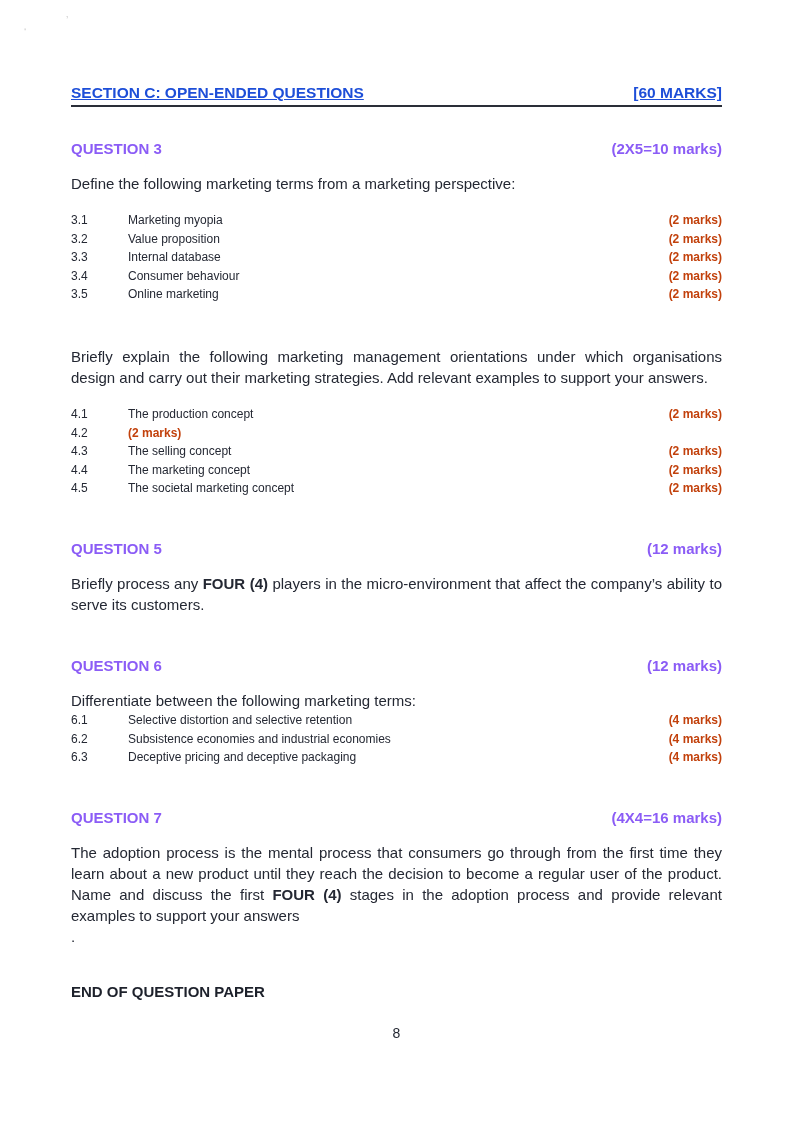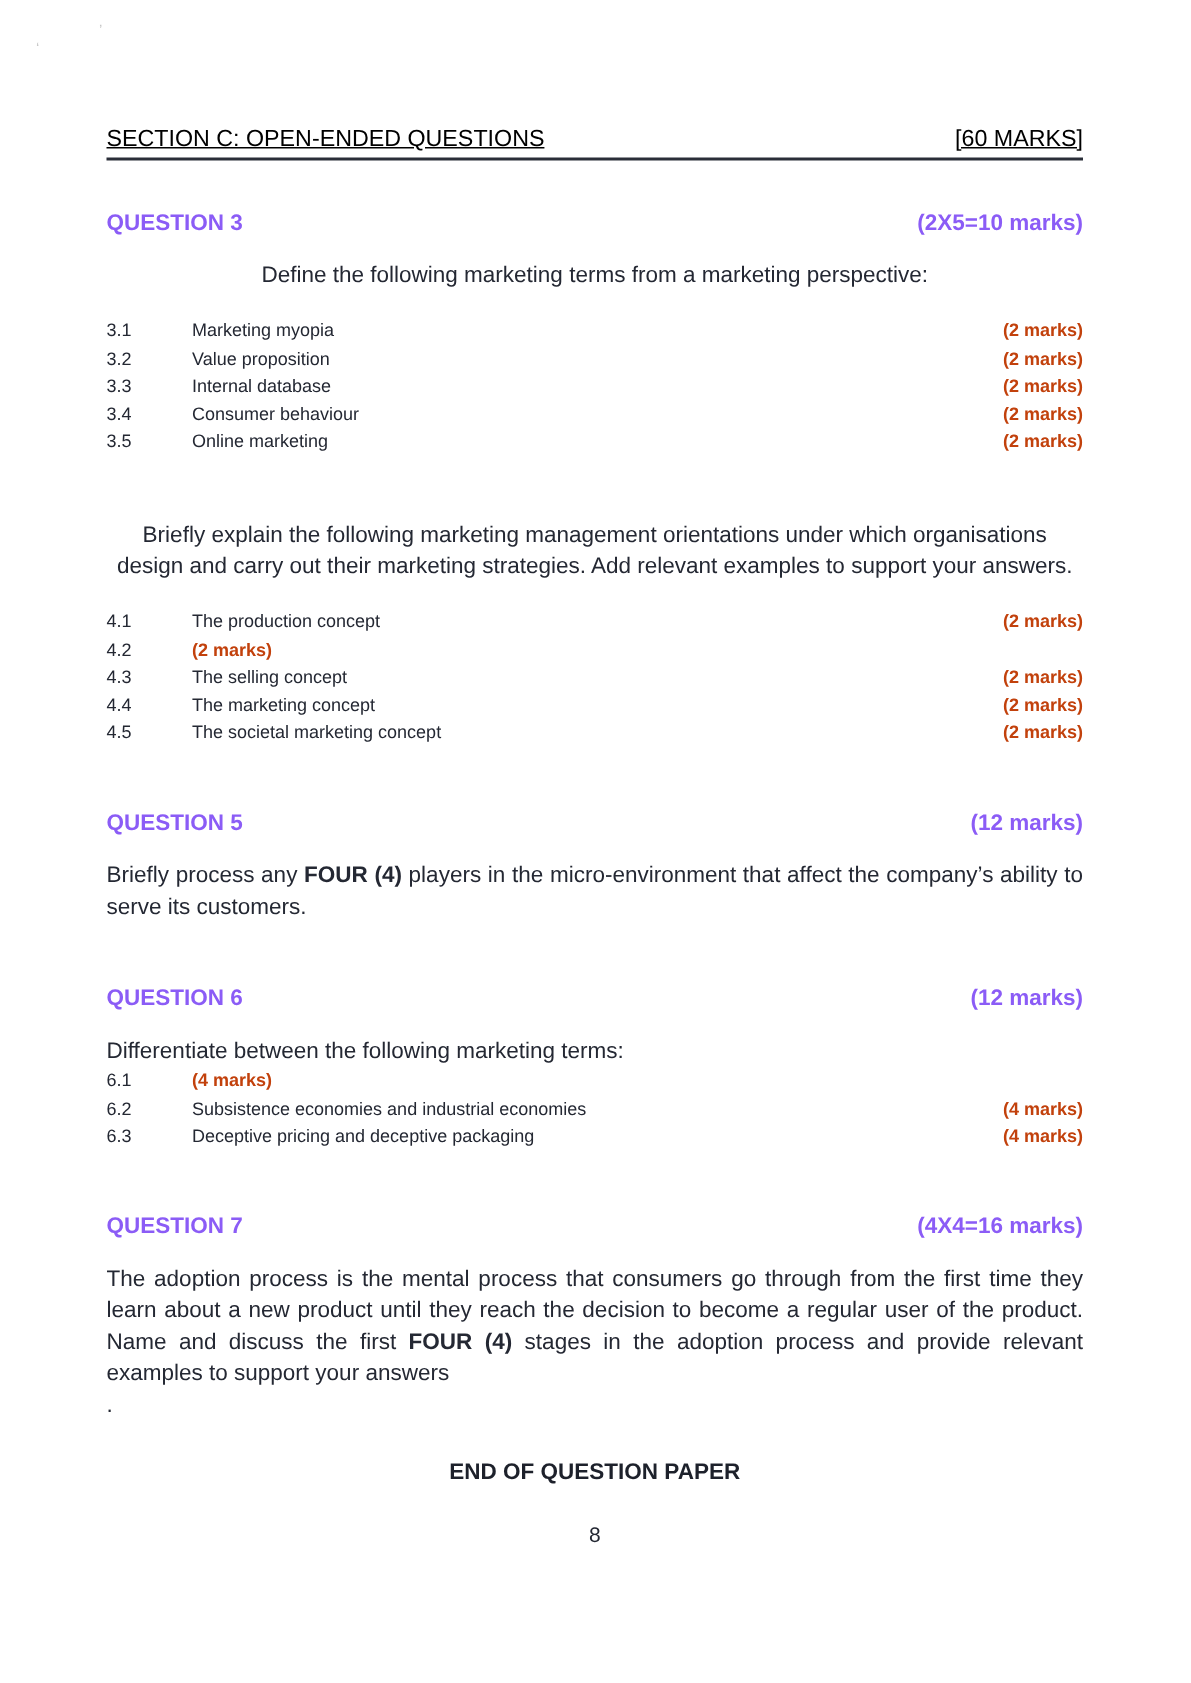--- a/index.html
+++ b/index.html
@@ -29,25 +29,25 @@
     line-height: 1;
   }
   .artifact.a1 { left: 66px; top: 16px; }
   .artifact.a2 { left: 24px; top: 28px; }
 
   
   .section-header {
     display: flex;
     justify-content: space-between;
     align-items: baseline;
-    font-weight: normal;
+    font-weight: bold;
     font-size: 15.5px;
     border-bottom: 2px solid #2a2e38;
     padding-bottom: 3px;
-    color: #000000;
+    color: #1d4ed8;
   }
   .section-header .t { text-decoration: underline; }
 
   
   .question { margin-top: 42px; }
   .question.first { margin-top: 33px; }
   .q-head {
     display: flex;
     justify-content: space-between;
     align-items: baseline;
@@ -55,37 +55,37 @@
     font-size: 15px;
     color: #8b5cf6;
   }
   .para {
     margin: 16px 0 0 0;
     font-size: 15px;
     line-height: 21px;
     color: #242833;
   }
   .para.justify { text-align: justify; }
-  .para.gap-after { margin-bottom: 17px; text-align: center; }
+  .para.gap-after { margin-bottom: 17px; }
   .para + .para { margin-top: 0; }
 
   .items { margin-top: 0; }
   .item-row {
     display: flex;
     font-size: 12px;
     line-height: 18.6px;
   }
   .item-row .num { width: 57px; flex: 0 0 57px; }
   .item-row .txt { flex: 1 1 auto; }
   .item-row .mk  { flex: 0 0 auto; font-weight: bold; color: #c2410c; }
 
   
   .end-line {
-    margin-top: 26px;
-    text-align: center;
+    margin-top: 36px;
+    text-align: left;
     font-weight: bold;
     font-size: 15px;
     color: #1d212b;
   }
   .page-number {
     margin-top: 25px;
     text-align: center;
     font-size: 14px;
     color: #242833;
   }
@@ -186,20 +186,21 @@
   <section class="question">
     <div class="q-head">
       <span>QUESTION 6</span>
       <span>(12 marks)</span>
     </div>
     <div>
           <p class="para"><span>Differentiate between the following marketing terms:</span></p>
           <div class="items">
             <div class="item-row">
               <span class="num">6.1</span>
+              <span class="txt">Selective distortion and selective retention</span>
               <span class="mk">(4 marks)</span>
             </div>
             <div class="item-row">
               <span class="num">6.2</span>
               <span class="txt">Subsistence economies and industrial economies</span>
               <span class="mk">(4 marks)</span>
             </div>
             <div class="item-row">
               <span class="num">6.3</span>
               <span class="txt">Deceptive pricing and deceptive packaging</span>

